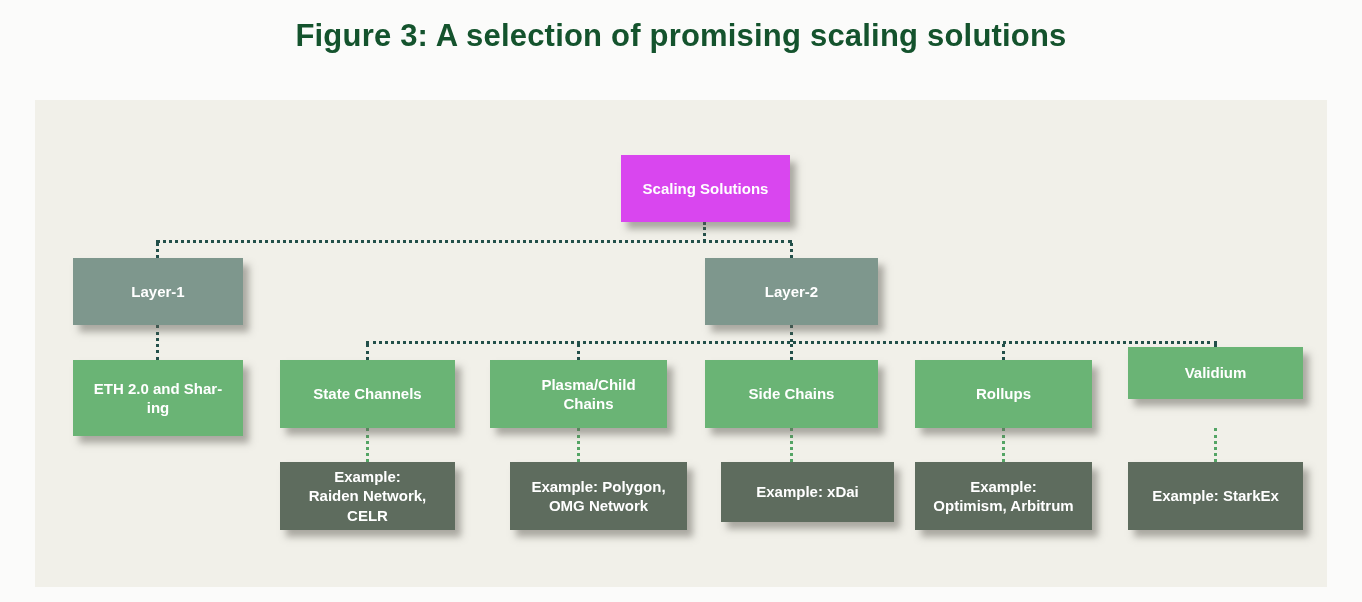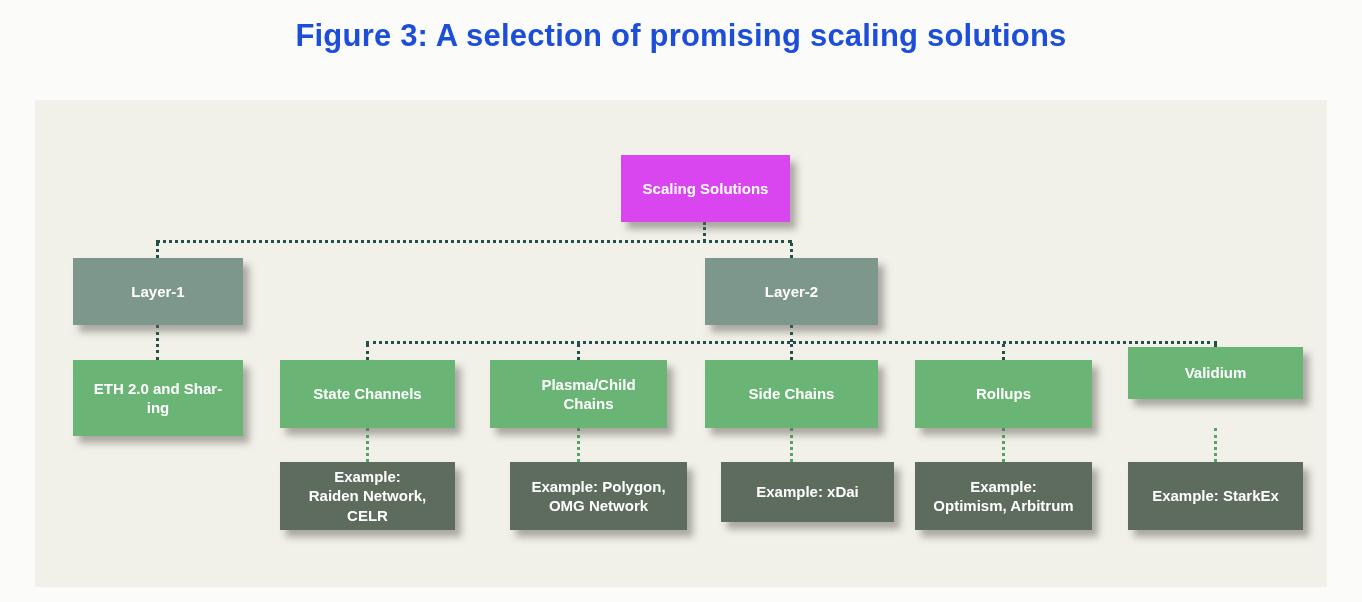--- a/index.html
+++ b/index.html
@@ -13,21 +13,21 @@
     background:#fbfbfa;
     overflow:hidden;
   }
   .fig-title{
     position:absolute;
     left:0;top:18px;width:1362px;
     text-align:center;
     font-size:31px;
     font-weight:800;
     letter-spacing:0.2px;
-    color:#1d4ed8;
+    color:#14532d;
   }
   .panel{
     position:absolute;
     left:35px;top:100px;
     width:1292px;height:487px;
     background:#f1f0e9;
   }
   .node{
     position:absolute;
     display:flex;align-items:center;justify-content:center;

